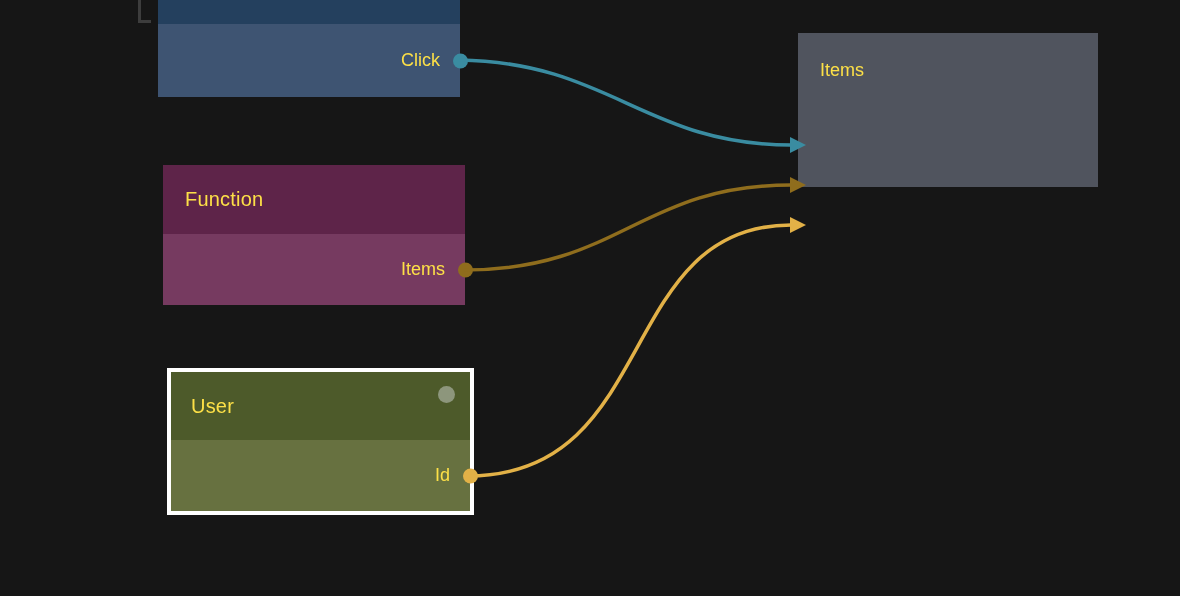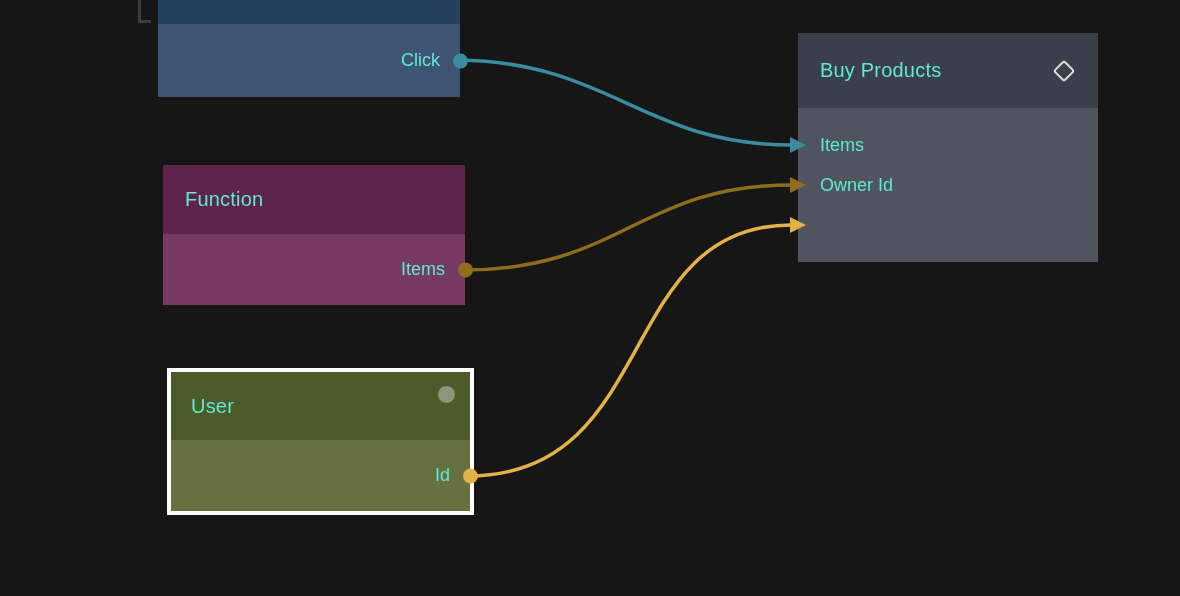--- a/index.html
+++ b/index.html
@@ -10,21 +10,21 @@
     position: relative;
   }
   .canvas {
     position: absolute;
     inset: 0;
     background: #161616;
   }
   
   .node {
     position: absolute;
-    color: #5eead4;
+    color: #fde047;
   }
   .node-header {
     position: relative;
     display: flex;
     align-items: center;
     padding: 0 22px;
     font-size: 20px;
     letter-spacing: 0.2px;
   }
   .node-body {
@@ -147,30 +147,23 @@
     </div>
     <div class="node-body" style="background: rgb(103, 113, 64);">
       <div class="port-row out">
         <span>Id</span>
         <span class="port-dot" style="background: rgb(226, 177, 71);"></span>
       </div>
     </div>
   </div>
 
   <div class="node" id="node-buy-products">
-    <div class="node-header" style="background: rgb(59, 63, 73);">
-      <span>Buy Products</span>
-      <span class="diamond-icon"></span>
-    </div>
     <div class="node-body" style="background: rgb(80, 84, 94);">
       <div class="input-row">
         <span>Items</span>
-      </div>
-      <div class="input-row">
-        <span>Owner Id</span>
       </div>
     </div>
   </div>
 
   <svg class="wires" viewBox="0 0 1180 596" xmlns="http://www.w3.org/2000/svg">
 
     <path d="M 459 60 C 610 62, 645 145, 791 145" style="stroke: rgb(58, 140, 161);"></path>
     <polygon points="806,145 790,137 790,153" style="fill: rgb(58, 140, 161);"></polygon>
 
     <path d="M 464 270 C 620 270, 640 185, 791 185" style="stroke: rgb(143, 109, 29);"></path>

